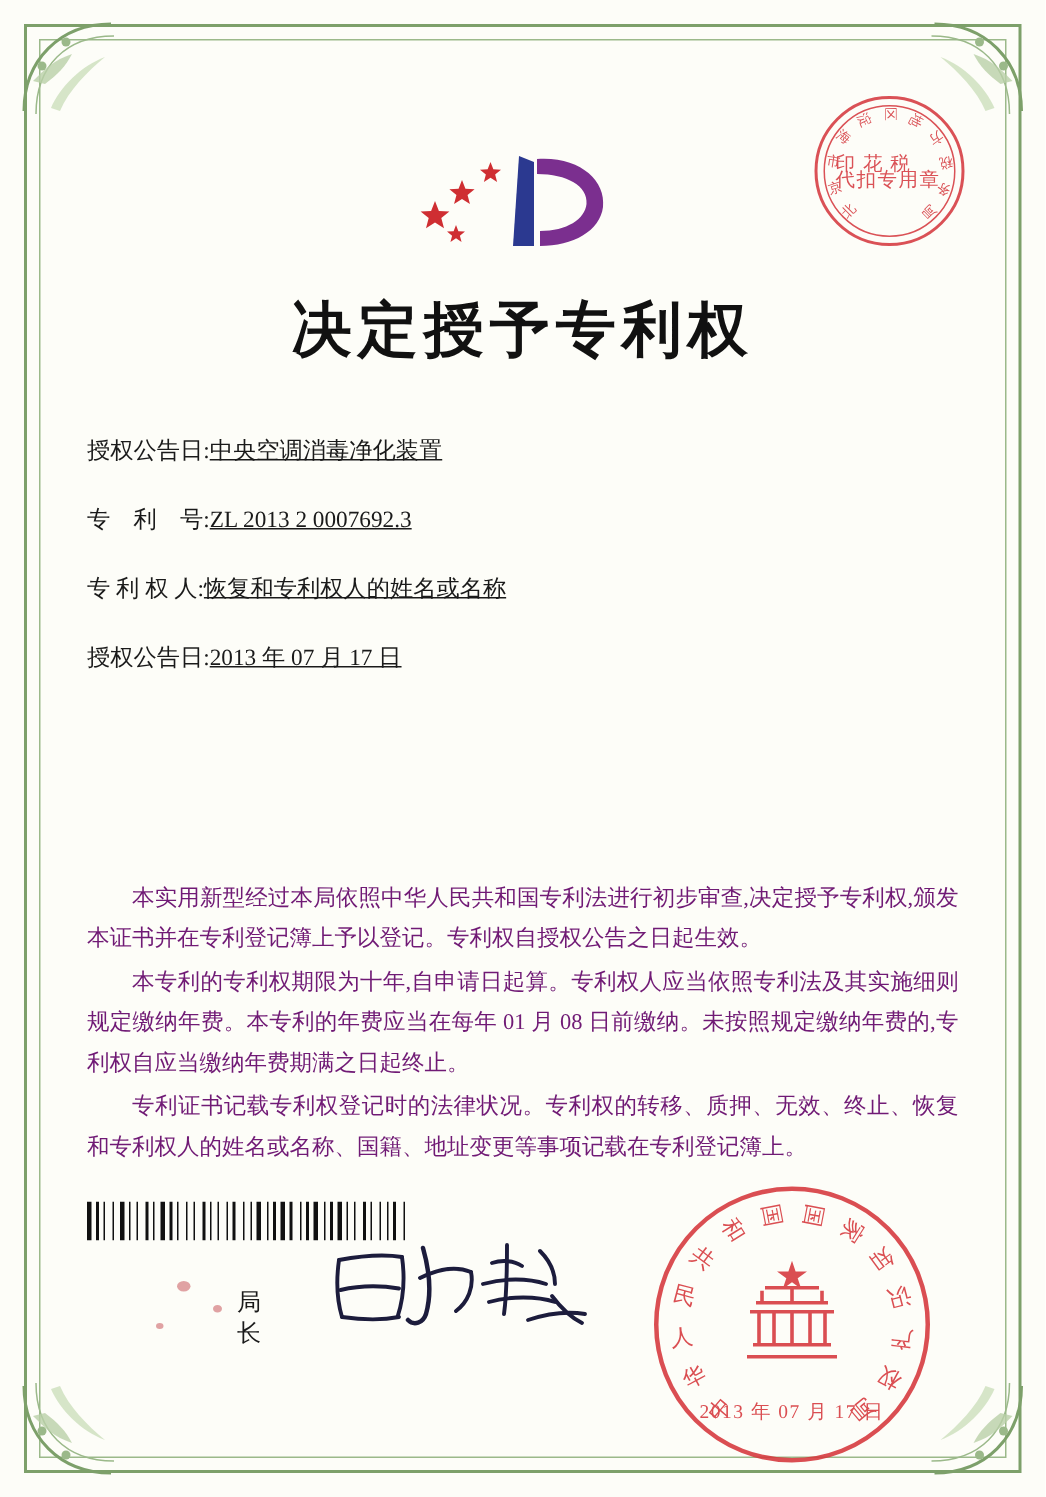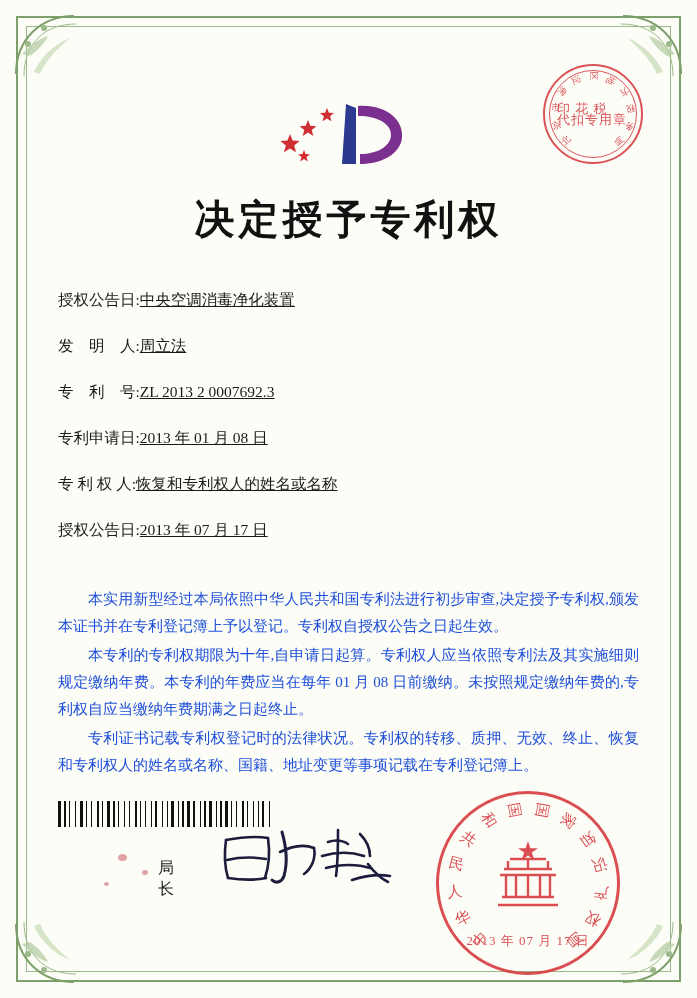--- a/index.html
+++ b/index.html
@@ -139,21 +139,21 @@
     text-decoration: underline;
   }
   
   .paragraphs {
     position: absolute;
     left: 12px;
     right: 12px;
     top: 540px;
     font-size: 15px;
     line-height: 27px;
-    color: #1d4ed8;
+    color: #701a75;
     text-align: justify;
   }
   .paragraphs p {
     margin: 0 0 2px 0;
     text-indent: 2em;
   }
   
   .barcode {
     position: absolute;
     left: 12px;
@@ -317,27 +317,21 @@
         </div>
     </div>
 
     <div class="title">决定授予专利权</div>
 
     <div class="fields">
       <div class="field-row">
         <span class="field-label">授权公告日:</span><span class="field-value">中央空调消毒净化装置</span>
       </div>
       <div class="field-row">
-        <span class="field-label">发　明　人:</span><span class="field-value">周立法</span>
-      </div>
-      <div class="field-row">
         <span class="field-label">专　利　号:</span><span class="field-value">ZL 2013 2 0007692.3</span>
-      </div>
-      <div class="field-row">
-        <span class="field-label">专利申请日:</span><span class="field-value">2013 年 01 月 08 日</span>
       </div>
       <div class="field-row">
         <span class="field-label">专 利 权 人:</span><span class="field-value">恢复和专利权人的姓名或名称</span>
       </div>
       <div class="field-row">
         <span class="field-label">授权公告日:</span><span class="field-value">2013 年 07 月 17 日</span>
       </div>
     </div>
 
     <div class="paragraphs">

